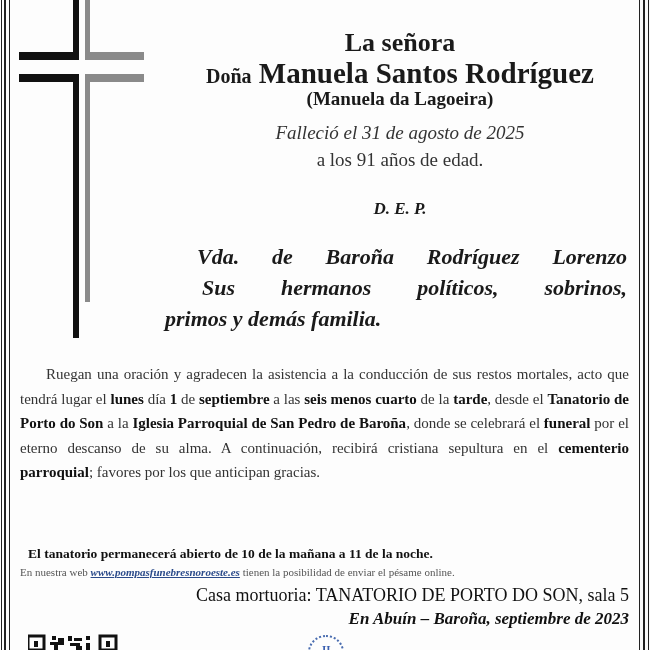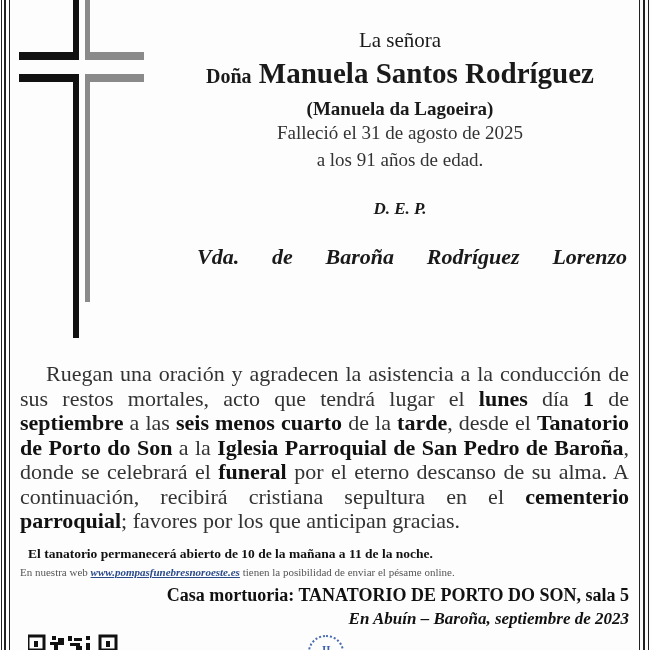--- a/index.html
+++ b/index.html
@@ -1,39 +1,39 @@
 <!DOCTYPE html>
 <html><head>
 <meta charset="utf-8">
 <style>
   html, body { margin:0; padding:0; }
   body { width:650px; height:650px; overflow:hidden; background:#fdfdfd; position:relative;
          font-family:"Liberation Serif","DejaVu Serif",serif; color:#1a1a1a; }
   .bl { position:absolute; top:0; bottom:0; background:#222; }
   .cross { position:absolute; }
   .center { position:absolute; left:160px; width:480px; text-align:center; }
-  .t1 { top:28px; font-size:21px; font-weight:normal; }
+  .t1 { top:28px; font-size:26px; font-weight:bold; }
   .t2 { top:57px; font-size:29px; font-weight:bold; }
   .t2 .don { font-size:20px; }
-  .t3 { top:98px; font-size:19px; font-weight:bold; }
-  .t4 { top:122px; font-size:19px; color:#333; }
+  .t3 { top:88px; font-size:19px; font-weight:bold; }
+  .t4 { top:122px; font-size:19px; color:#333;font-style:italic; }
   .t5 { top:149px; font-size:19px; color:#333; }
   .t6 { top:199px; font-size:17px; font-weight:bold;font-style:italic; }
   .fam { position:absolute; left:165px; width:462px; font-style:italic; font-weight:bold; font-size:22px; line-height:31px; }
   .fam .l { text-align:justify; text-align-last:justify; }
   .fam .l.first { padding-left:32px; }
   .fam .l.second { padding-left:37px; }
   .fam .l.last { text-align-last:left; }
-  .body-text { position:absolute; left:20px; top:362px; width:609px; font-size:22px; line-height:24.5px; text-align:justify; color:#333; }
+  .body-text { position:absolute; left:20px; top:362px; width:609px; font-size:15px; line-height:24.5px; text-align:justify; color:#333; }
   .body-text b { color:#111; }
   .body-text .indent { display:inline-block; width:26px; }
   .hours { position:absolute; left:28px; top:546px; font-size:13.5px; font-weight:bold; color:#111; }
   .web { position:absolute; left:20px; top:566px; font-size:11px; color:#555; }
   .web a { color:#2a4a8a; font-weight:bold; text-decoration:underline;font-style:italic; }
-  .casa { position:absolute; right:21px; top:585px; font-size:18px; font-weight:bold; color:#111; }
+  .casa { position:absolute; right:21px; top:585px; font-size:18px; font-weight:normal; color:#111; }
   .lugar { position:absolute; right:21px; top:609px; font-size:17px; font-style:italic; font-weight:bold; color:#111; }
   .qr { position:absolute; left:28px; top:634px; width:96px; height:16px; overflow:hidden; }
   .logo { position:absolute; left:308px; top:635px; width:32px; height:30px; border-radius:50%; border:2px dotted #4a6db0; }
   .logo span { position:absolute; left:12px; top:6px; color:#3a5fb0; font-size:11px; font-weight:bold; }
 </style>
 </head>
 <body>
 
 <div class="bl" style="left:1px;width:1px;"></div>
 <div class="bl" style="left:4px;width:2px;"></div>
@@ -62,20 +62,22 @@
   <span class="don">Doña</span>
   <span>Manuela Santos Rodríguez</span>
 </div>
 <div class="center t3">(Manuela da Lagoeira)</div>
 <div class="center t4">Falleció el 31 de agosto de 2025</div>
 <div class="center t5">a los 91 años de edad.</div>
 <div class="center t6">D. E. P.</div>
 
 <div class="fam" style="top:241px;">
   <div class="l first">Vda. de Baroña Rodríguez Lorenzo</div>
+  <div class="l second">Sus hermanos políticos, sobrinos,</div>
+  <div class="l last">primos y demás familia.</div>
 </div>
 
 <div class="body-text" id="ceremony"><span class="indent"></span><span>Ruegan una oración y agradecen la asistencia a la conducción de sus restos mortales, acto que tendrá lugar el </span><b>lunes</b><span> día </span><b>1</b><span> de </span><b>septiembre</b><span> a las </span><b>seis menos cuarto</b><span> de la </span><b>tarde</b><span>, desde el </span><b>Tanatorio de Porto do Son</b><span> a la </span><b>Iglesia Parroquial de San Pedro de Baroña</b><span>, donde se celebrará el </span><b>funeral</b><span> por el eterno descanso de su alma. A continuación, recibirá cristiana sepultura en el </span><b>cementerio parroquial</b><span>; favores por los que anticipan gracias.</span></div>
 
 <div class="hours">El tanatorio permanecerá abierto de 10 de la mañana a 11 de la noche.</div>
 <div class="web">
   <span>En nuestra web </span><a>www.pompasfunebresnoroeste.es</a><span> tienen la posibilidad de enviar el pésame online.</span>
 </div>
 <div class="casa">Casa mortuoria: TANATORIO DE PORTO DO SON, sala 5</div>
 <div class="lugar">En Abuín –  Baroña, septiembre de 2023</div>

